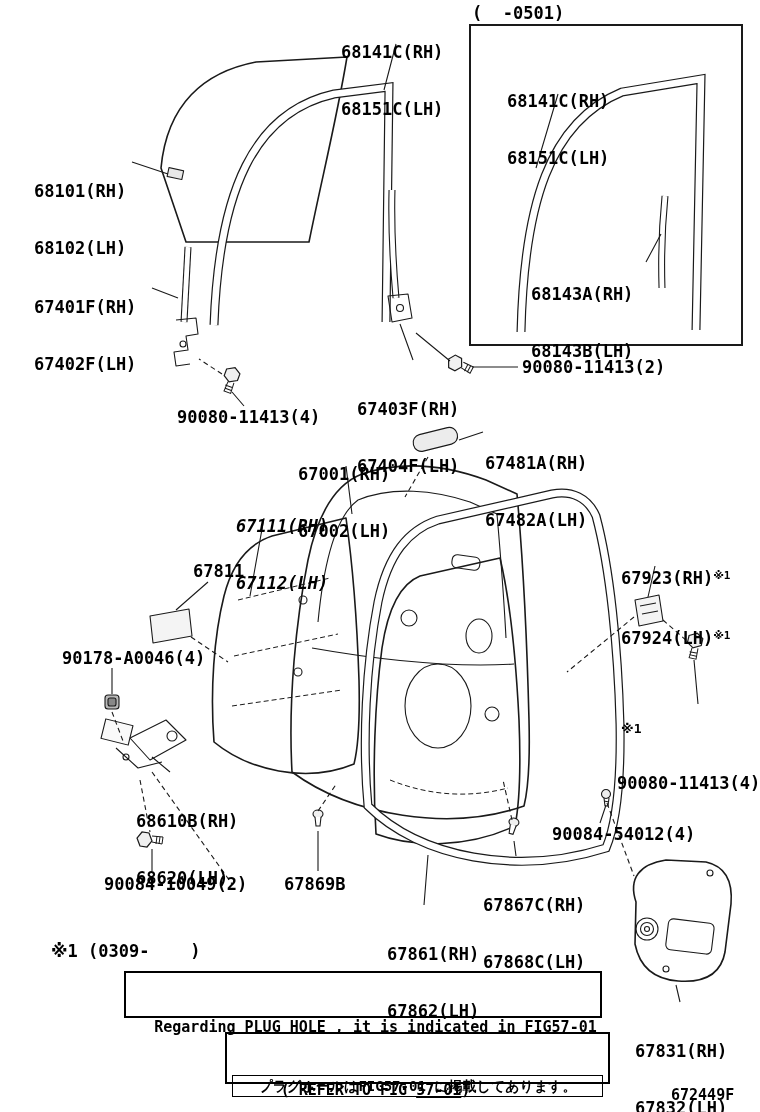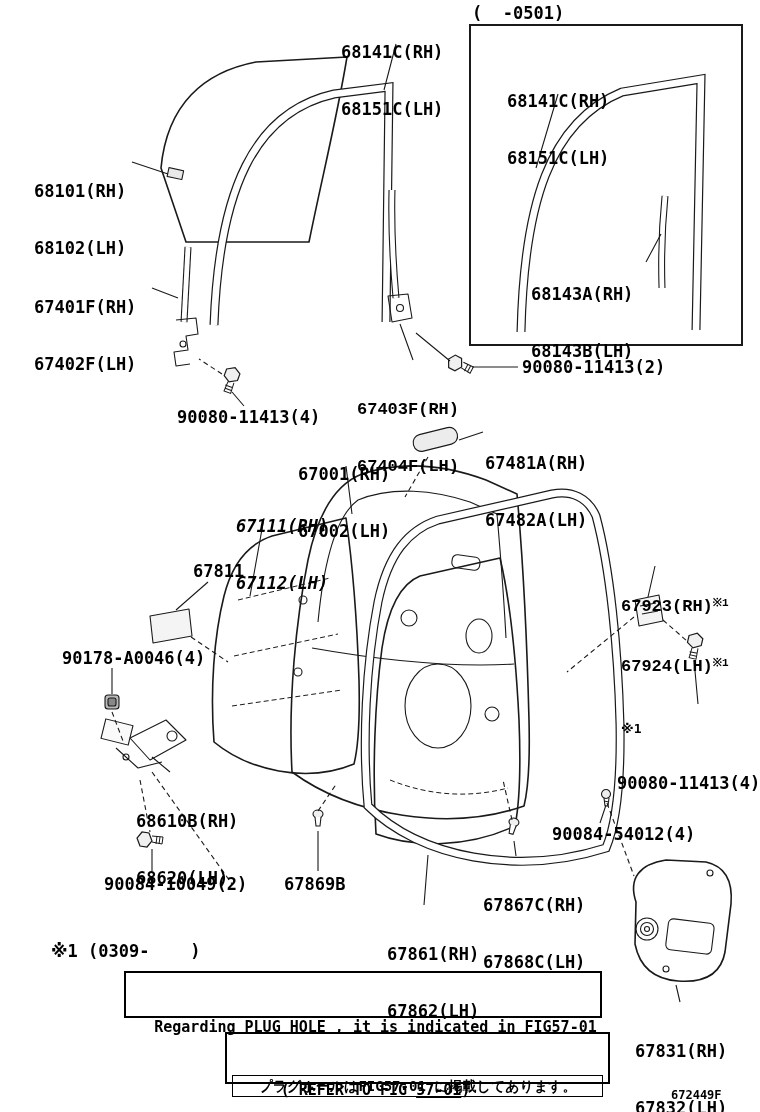--- a/index.html
+++ b/index.html
@@ -21,21 +21,21 @@
   .dblB2{ fill:none; stroke:#ffffff; stroke-width:4.8; }
   .ld path  { stroke:#1a1a1a; stroke-width:1.1; fill:none; }
   .ldd path { stroke:#1a1a1a; stroke-width:1.1; fill:none; stroke-dasharray:5 3.5; }
 
   .lbl {
     position:absolute; font-weight:bold; font-size:17px; line-height:19px;
     white-space:pre; letter-spacing:0px;
   }
   .lbl .sup { font-size:11px; vertical-align:5px; }
   .sup-line { font-size:13px; line-height:14px; padding-left:4px; }
-  .small { font-size:12px; }
+  .small { font-size:15px; }
 
   .note-box-en {
     position:absolute; border:2px solid #000; text-align:center;
     font-weight:bold; font-size:15px; line-height:21px; padding-top:2px;
     white-space:pre;
   }
   .note-box-jp {
     position:absolute; border:2px solid #000; text-align:center;
     font-weight:bold; white-space:pre;margin-left:48px;
   }
@@ -205,21 +205,21 @@
     <div>67402F(LH)</div>
   </div>
 
   <div class="lbl" style="left:531px; top:247px;">
     <div>68143A(RH)</div>
     <div>68143B(LH)</div>
   </div>
 
   <div class="lbl" style="left:522px; top:358px;">90080-11413(2)</div>
 
-  <div class="lbl" style="left:357px; top:362px;font-family:Liberation Mono, monospace;">
+  <div class="lbl" style="left:357px; top:362px;">
     <div>67403F(RH)</div>
     <div>67404F(LH)</div>
   </div>
 
   <div class="lbl" style="left:177px; top:408px;">90080-11413(4)</div>
 
   <div class="lbl" style="left:298px; top:427px;">
     <div>67001(RH)</div>
     <div>67002(LH)</div>
   </div>
@@ -227,21 +227,21 @@
   <div class="lbl" style="left:485px; top:416px;">
     <div>67481A(RH)</div>
     <div>67482A(LH)</div>
   </div>
 
   <div class="lbl" style="left:236px; top:479px;font-style:italic;">
     <div>67111(RH)</div>
     <div>67112(LH)</div>
   </div>
 
-  <div class="lbl" style="left:621px; top:556px;font-family:Liberation Mono, monospace;">
+  <div class="lbl" style="left:621px; top:528px;">
     <div><span>67923(RH)</span><span class="sup">※1</span></div>
     <div><span>67924(LH)</span><span class="sup">※1</span></div>
   </div>
 
   <div class="lbl" style="left:193px; top:562px;">67811</div>
 
   <div class="lbl" style="left:62px; top:649px;">90178-A0046(4)</div>
 
   <div class="lbl" style="left:617px; top:684px;">
     <div class="sup-line">※1</div>

